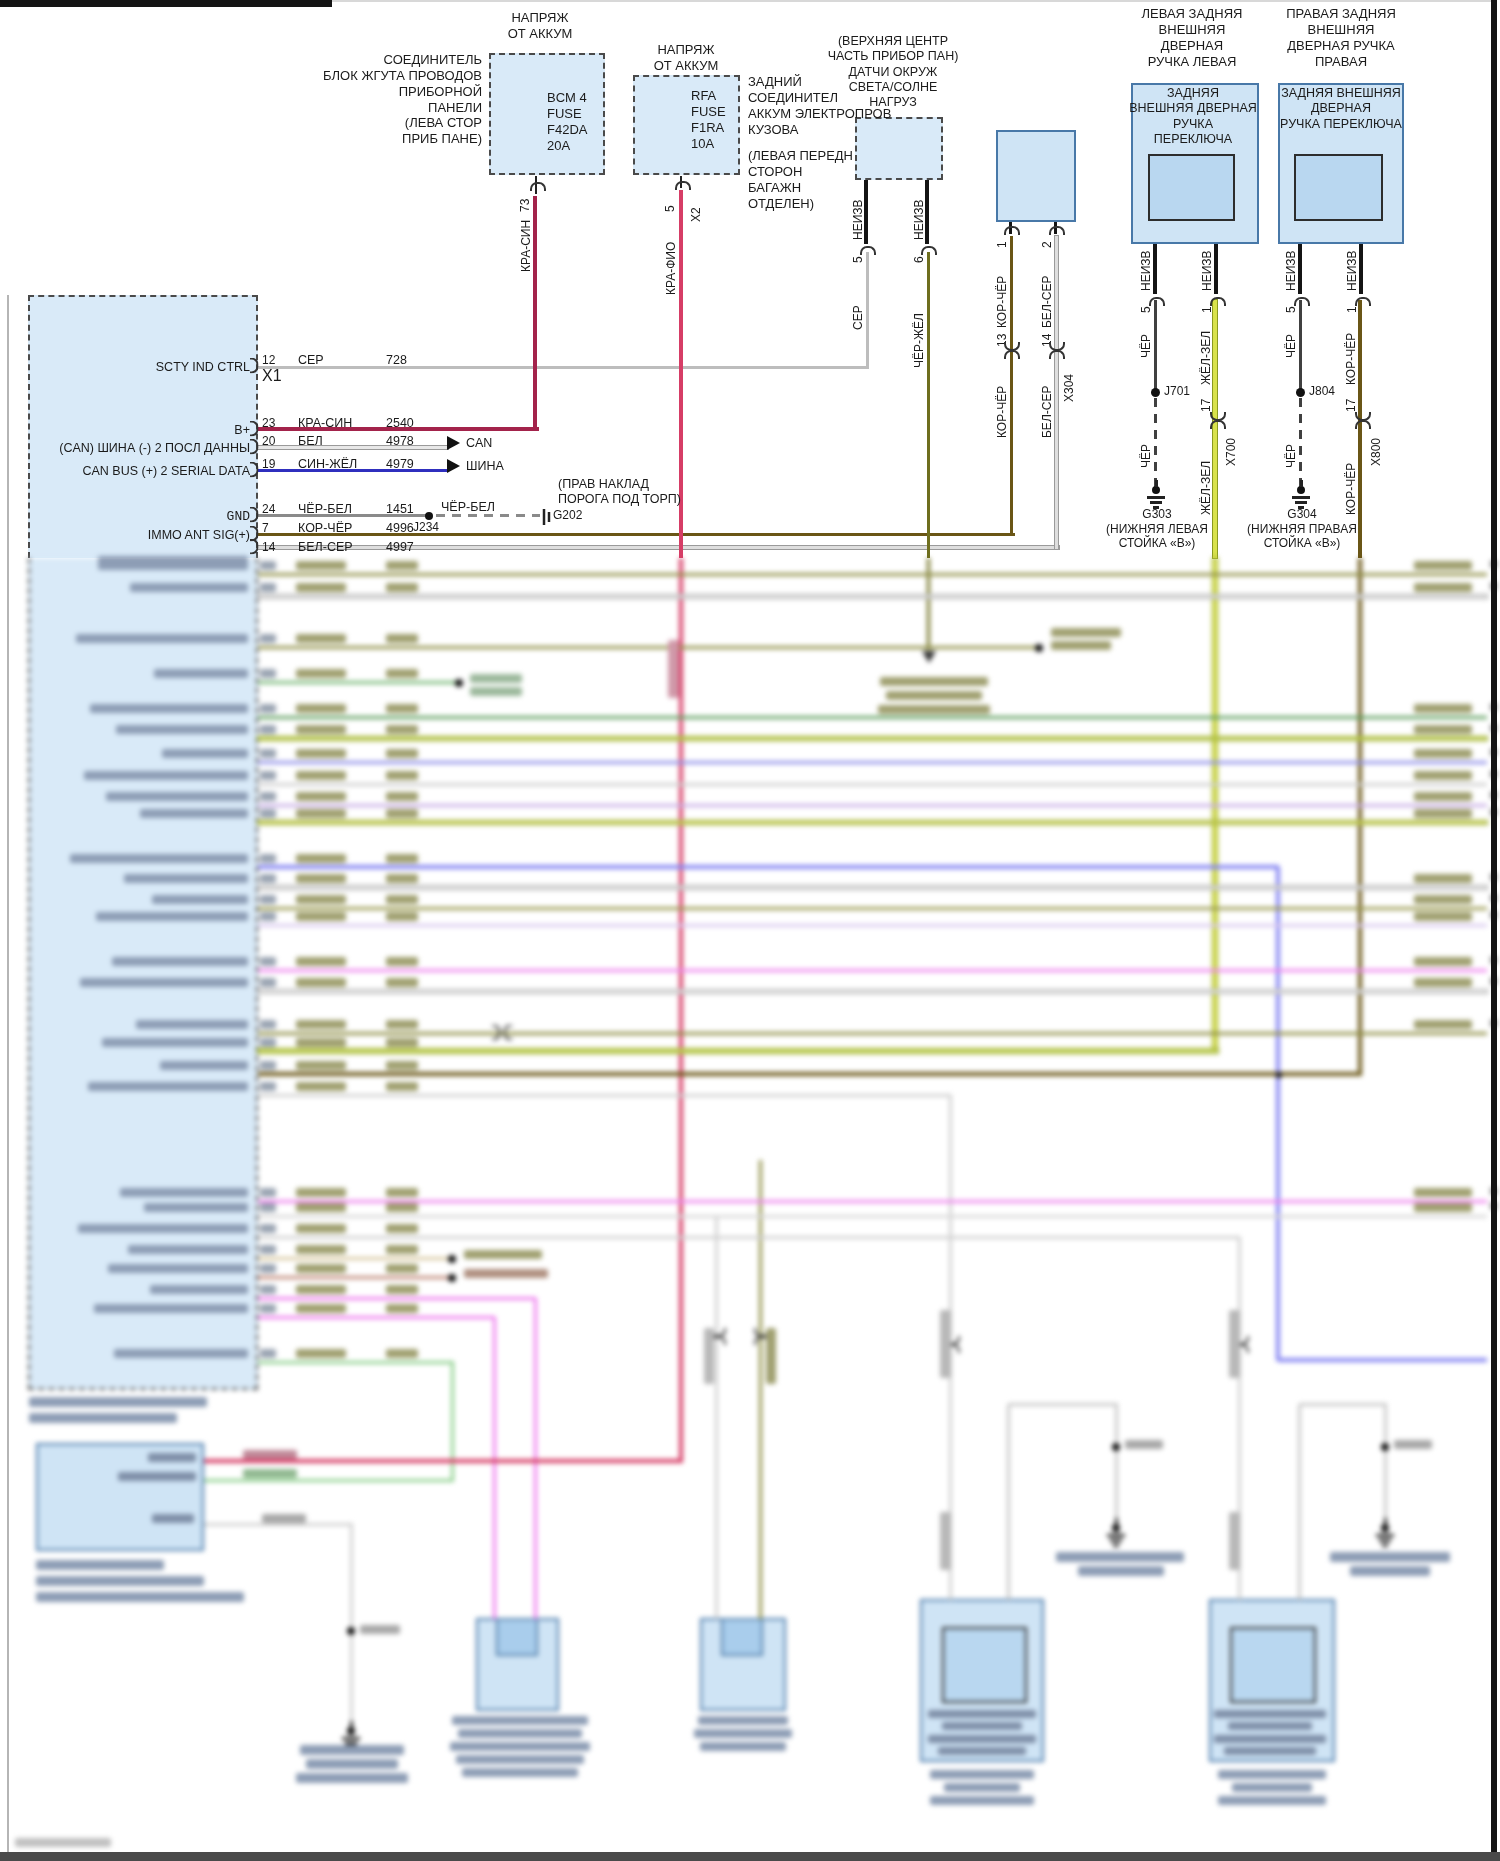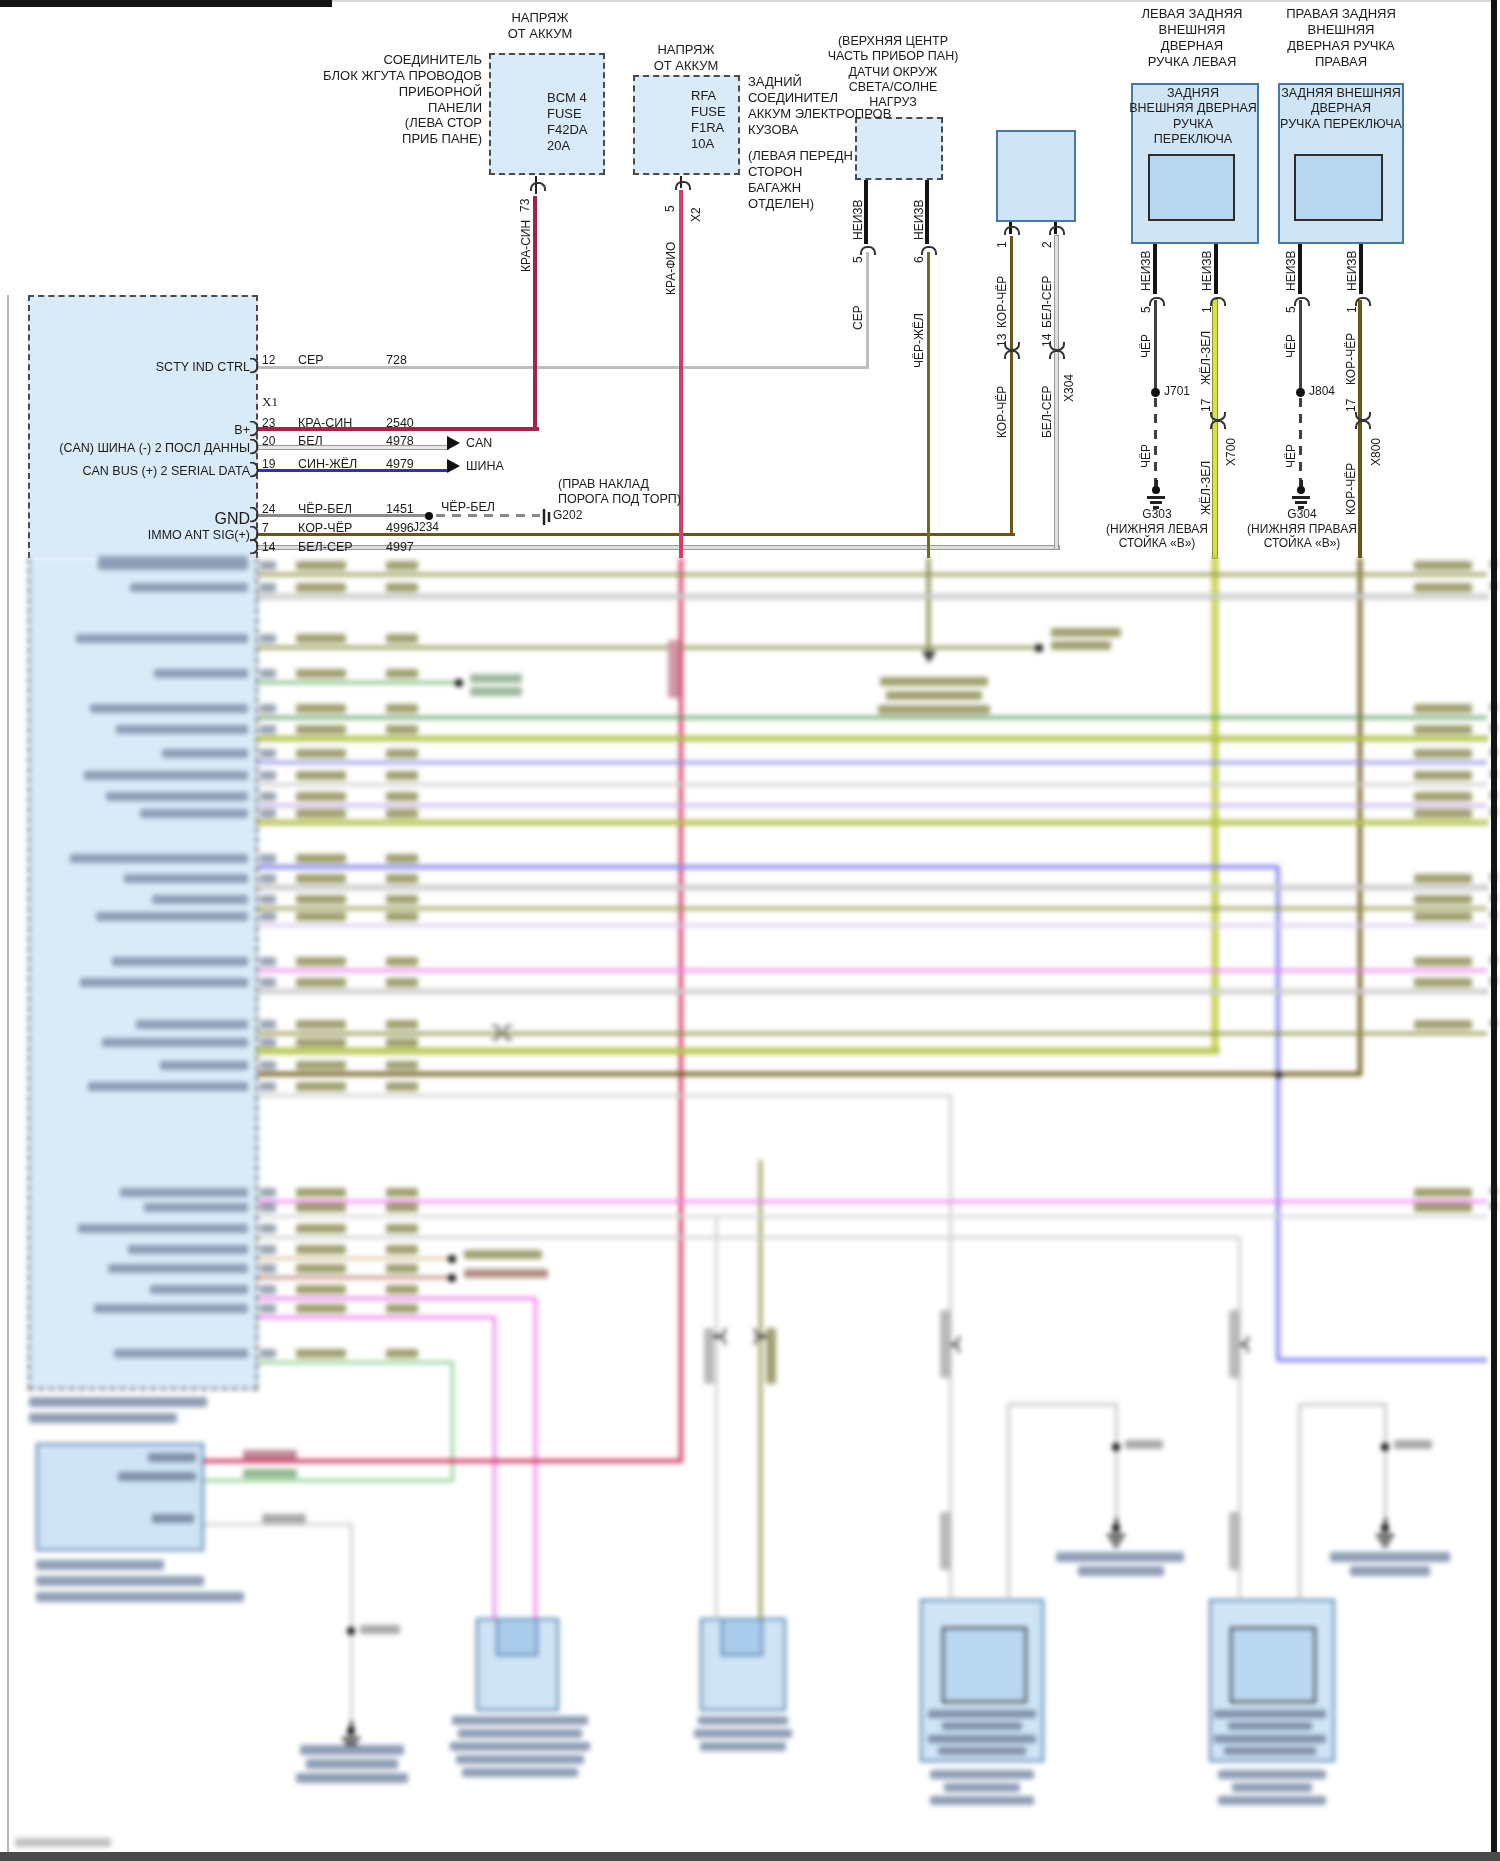--- a/index.html
+++ b/index.html
@@ -224,38 +224,38 @@
       <div class="txt rot" style="left: 1199px; top: 515px; font-size: 12px;">ЖЁЛ-ЗЕЛ</div>
       <div class="txt rot" style="left: 1344px; top: 515px; font-size: 12px;">КОР-ЧЁР</div>
       <div class="txt c" style="left: 1157px; top: 507px; font-size: 12px;">G303
 (НИЖНЯЯ ЛЕВАЯ
 СТОЙКА «В»)</div>
       <div class="txt c" style="left: 1302px; top: 507px; font-size: 12px;">G304
 (НИЖНЯЯ ПРАВАЯ
 СТОЙКА «В»)</div>
       <div class="txt r" style="left: 250px; top: 360px; font-size: 12.5px;">SCTY IND CTRL</div>
       <div class="txt " style="left: 262px; top: 353px; font-size: 12px;">12</div>
-      <div class="txt " style="left: 262px; top: 394px; font-size: 13px; font-family: Liberation Serif, serif;">X1</div>
+      <div class="txt " style="left: 262px; top: 366px; font-size: 16px;">X1</div>
       <div class="txt " style="left: 298px; top: 353px; font-size: 12.5px;">СЕР</div>
       <div class="txt " style="left: 386px; top: 353px; font-size: 12.5px;">728</div>
       <div class="txt r" style="left: 250px; top: 423px; font-size: 12.5px;">B+</div>
       <div class="txt " style="left: 262px; top: 416px; font-size: 12px;">23</div>
       <div class="txt " style="left: 298px; top: 416px; font-size: 12.5px;">КРА-СИН</div>
       <div class="txt " style="left: 386px; top: 416px; font-size: 12.5px;">2540</div>
       <div class="txt r" style="left: 250px; top: 441px; font-size: 12.5px;">(CAN) ШИНА (-) 2 ПОСЛ ДАННЫ</div>
       <div class="txt " style="left: 262px; top: 434px; font-size: 12px;">20</div>
       <div class="txt " style="left: 298px; top: 434px; font-size: 12.5px;">БЕЛ</div>
       <div class="txt " style="left: 386px; top: 434px; font-size: 12.5px;">4978</div>
       <div class="txt " style="left: 466px; top: 436px; font-size: 12.5px;">CAN</div>
       <div class="txt r" style="left: 250px; top: 464px; font-size: 12.5px;">CAN BUS (+) 2 SERIAL DATA</div>
       <div class="txt " style="left: 262px; top: 457px; font-size: 12px;">19</div>
       <div class="txt " style="left: 298px; top: 457px; font-size: 12.5px;">СИН-ЖЁЛ</div>
       <div class="txt " style="left: 386px; top: 457px; font-size: 12.5px;">4979</div>
       <div class="txt " style="left: 466px; top: 459px; font-size: 12.5px;">ШИНА</div>
-      <div class="txt r" style="left: 250px; top: 509px; font-size: 16px;">GND</div>
+      <div class="txt r" style="left: 250px; top: 509px; font-size: 13px; font-family: Liberation Mono, monospace;">GND</div>
       <div class="txt " style="left: 262px; top: 502px; font-size: 12px;">24</div>
       <div class="txt " style="left: 298px; top: 502px; font-size: 12.5px;">ЧЁР-БЕЛ</div>
       <div class="txt " style="left: 386px; top: 502px; font-size: 12.5px; text-align: center;">1451</div>
       <div class="txt " style="left: 441px; top: 500px; font-size: 12.5px;">ЧЁР-БЕЛ</div>
       <div class="txt " style="left: 413px; top: 520px; font-size: 12px;">J234</div>
       <div class="txt " style="left: 553px; top: 508px; font-size: 12px;">G202</div>
       <div class="txt " style="left: 558px; top: 477px; font-size: 12.5px;">(ПРАВ НАКЛАД
 ПОРОГА ПОД ТОРП)</div>
       <div class="txt r" style="left: 250px; top: 528px; font-size: 12.5px;">IMMO ANT SIG(+)</div>
       <div class="txt " style="left: 262px; top: 521px; font-size: 12px;">7</div>

